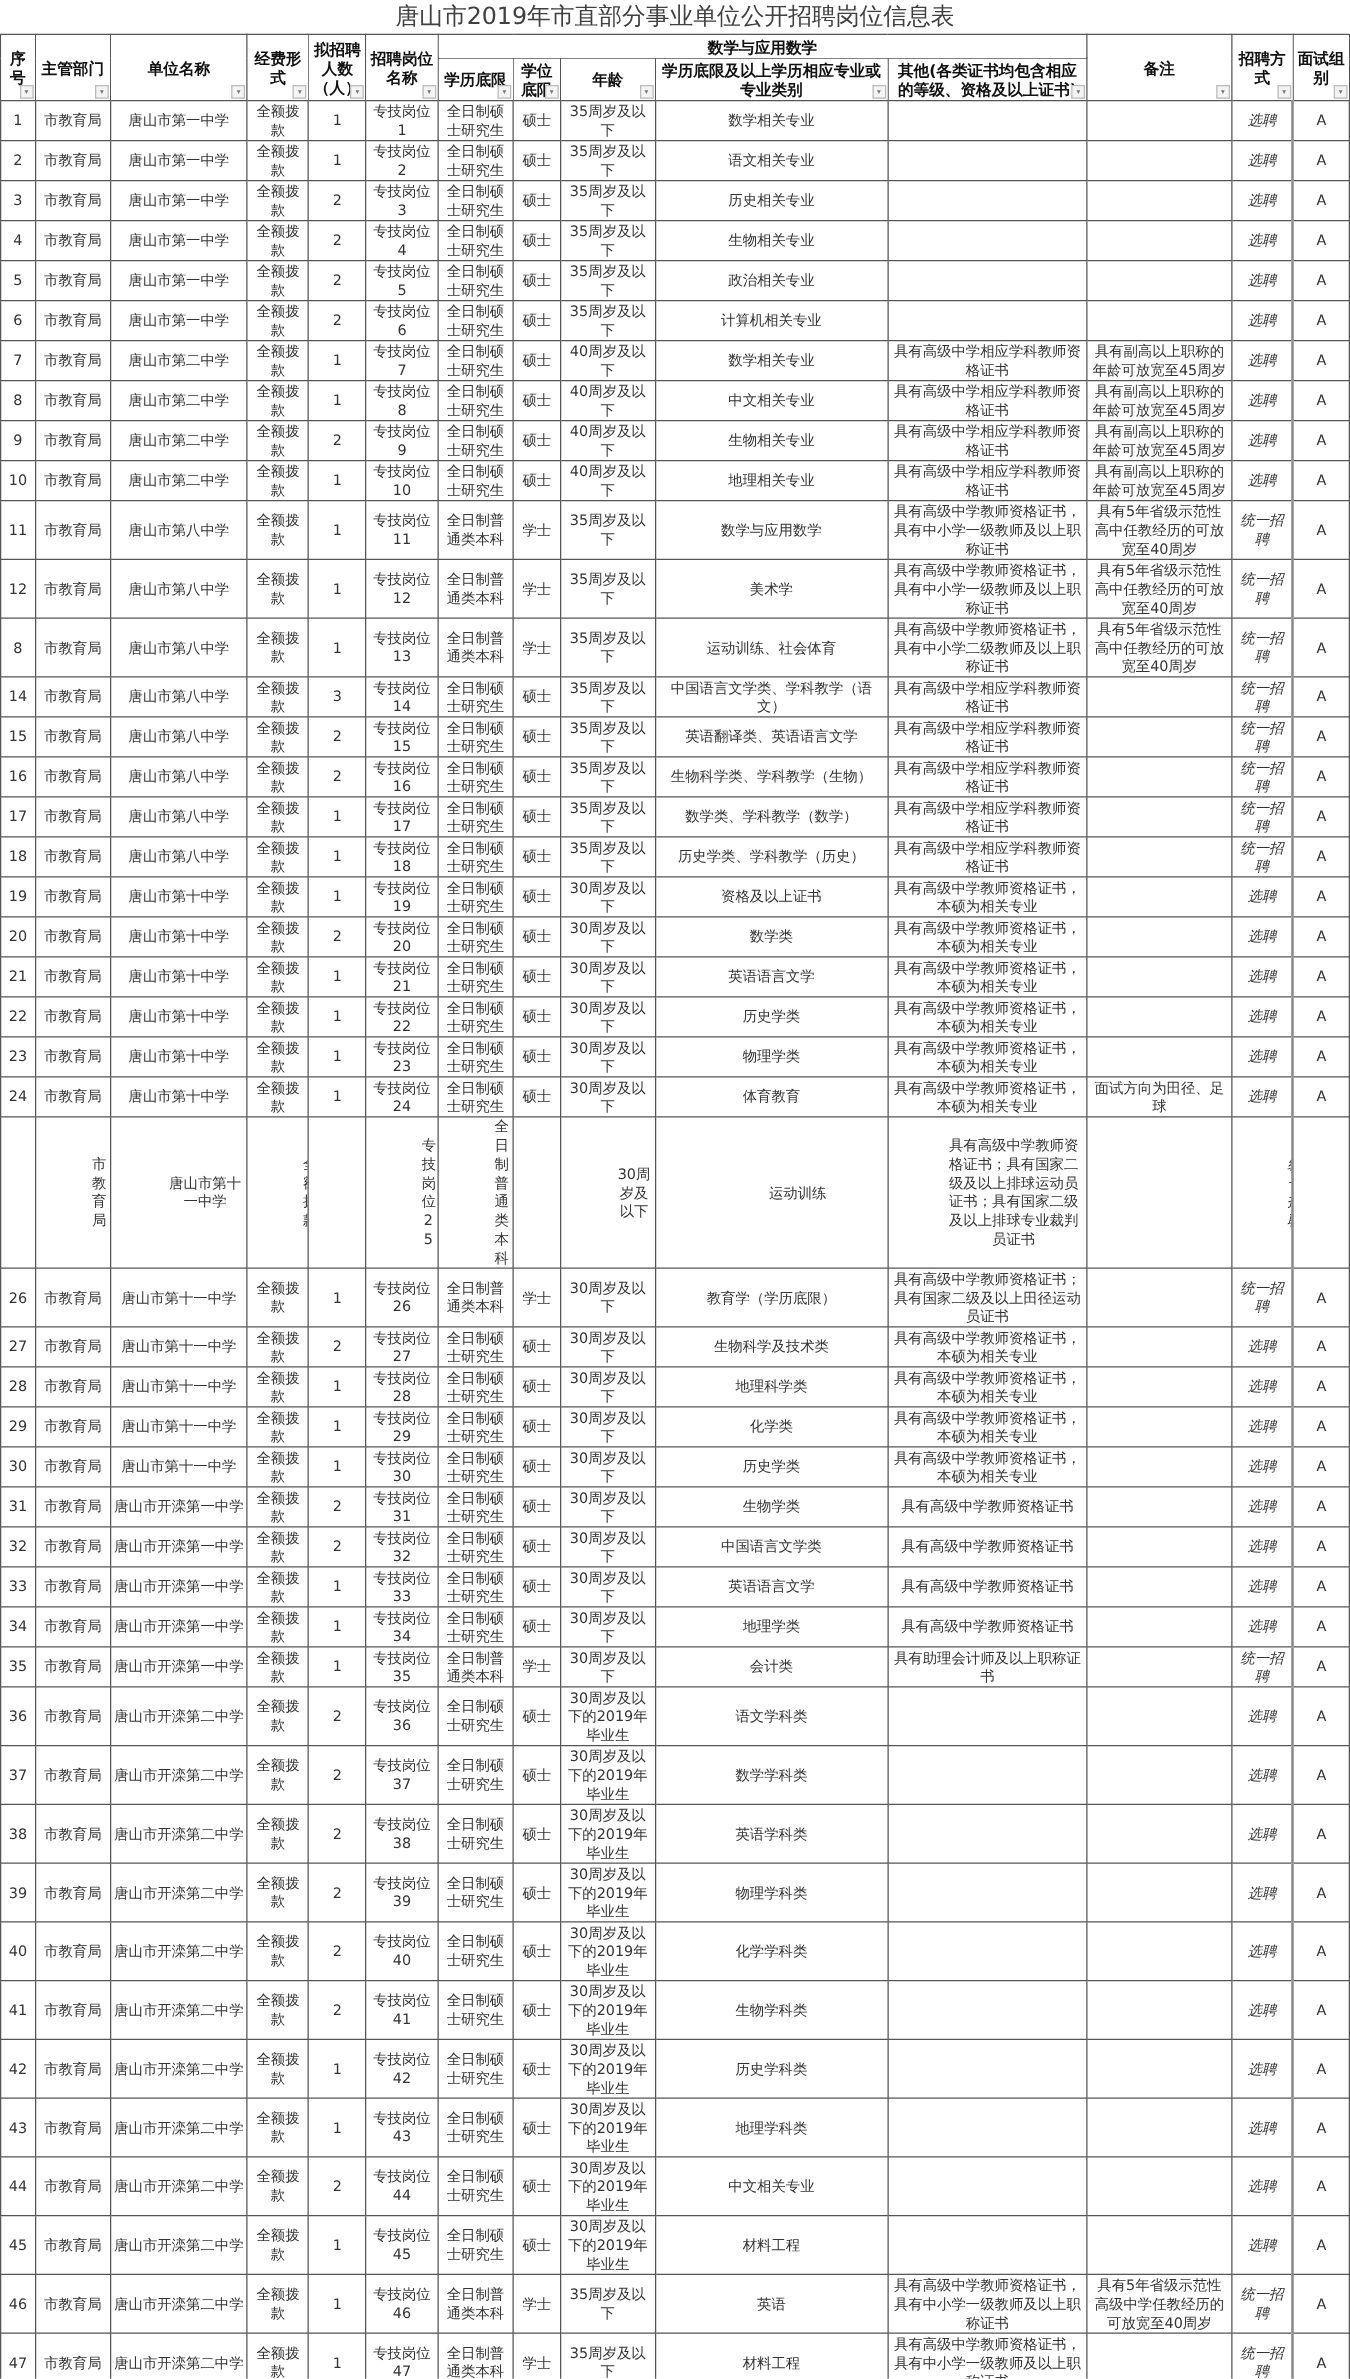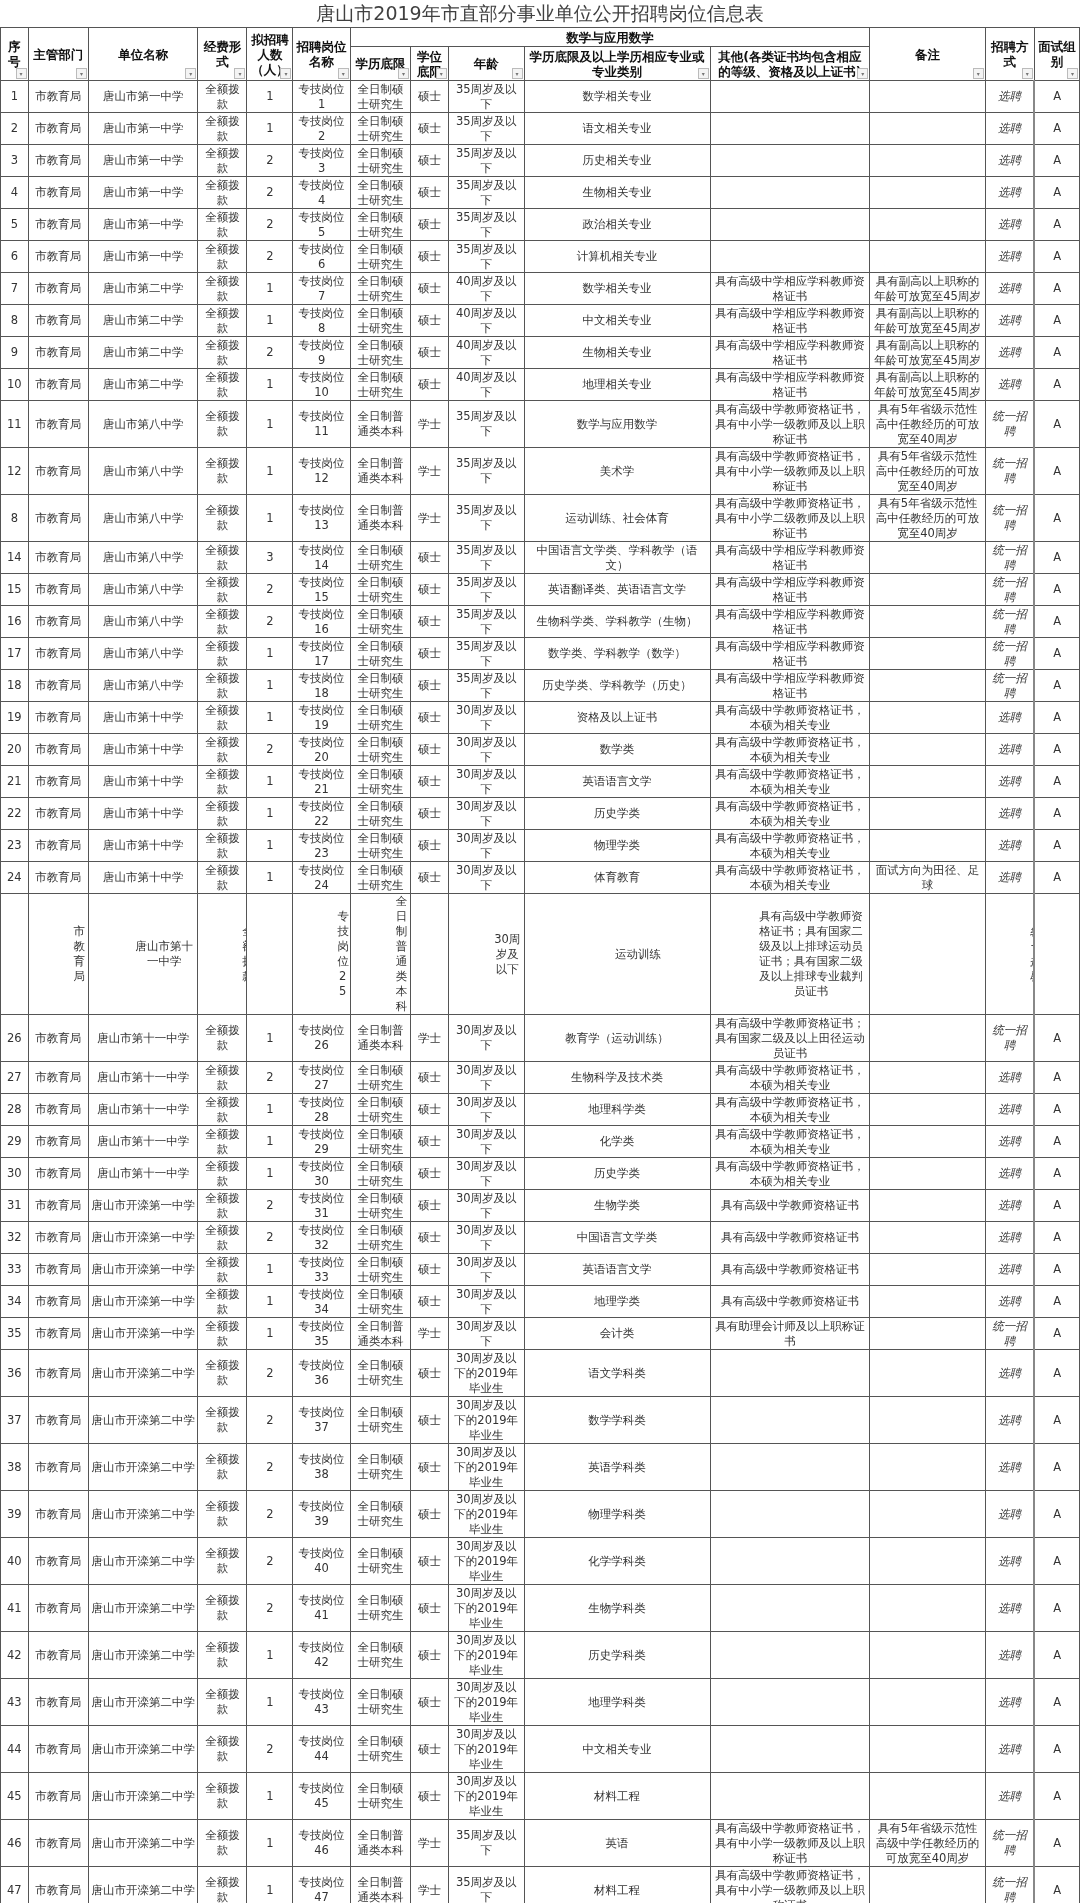--- a/index.html
+++ b/index.html
@@ -465,21 +465,21 @@
         <tr class="h3">
     <td>26</td>
     <td>市教育局</td>
     <td>唐山市第十一中学</td>
     <td>全额拨款</td>
     <td>1</td>
     <td>专技岗位26</td>
     <td>全日制普通类本科</td>
     <td>学士</td>
     <td>30周岁及以下</td>
-    <td>教育学（运动训练）</td>
+    <td>教育学（学历底限）</td>
     <td>具有高级中学教师资格证书；具有国家二级及以上田径运动员证书</td>
     <td></td>
     <td class="col-div">统一招聘</td>
     <td>A</td>
   </tr>
         <tr class="h2">
     <td>27</td>
     <td>市教育局</td>
     <td>唐山市第十一中学</td>
     <td>全额拨款</td>

